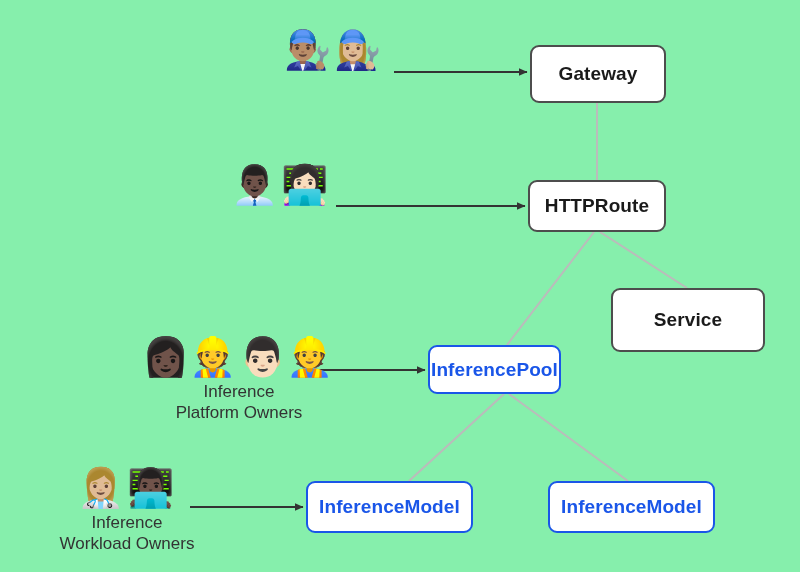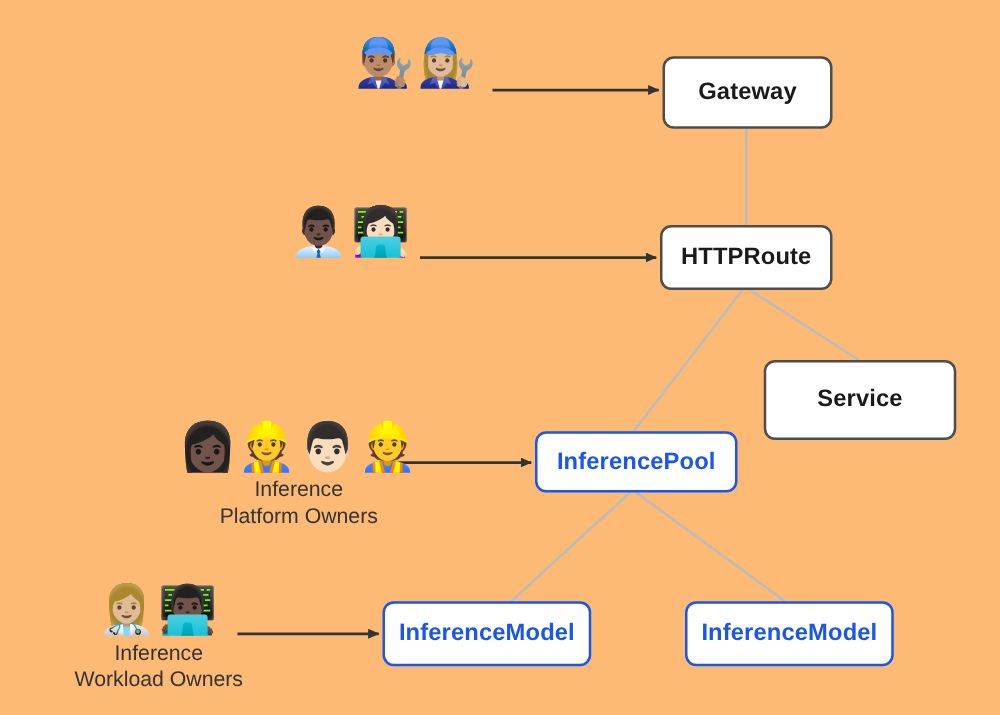--- a/index.html
+++ b/index.html
@@ -4,21 +4,21 @@
 <style>
   html, body {
     margin: 0;
     padding: 0;
     background: #ffffff;
   }
   #canvas {
     position: relative;
     width: 800px;
     height: 572px;
-    background: #fdba74;
+    background: #86efac;
     font-family: "Liberation Sans", "DejaVu Sans", sans-serif;
     overflow: hidden;
   }
   #edges {
     position: absolute;
     left: 0;
     top: 0;
     width: 800px;
     height: 572px;
     pointer-events: none;
@@ -96,21 +96,21 @@
   <div id="nodes-layer">
       <div class="node plain" style="left: 530px; top: 45px; width: 136px; height: 58px;">
         <span>Gateway</span>
       </div>
       <div class="node plain" style="left: 528px; top: 180px; width: 138px; height: 52px;">
         <span>HTTPRoute</span>
       </div>
       <div class="node plain" style="left: 611px; top: 288px; width: 154px; height: 64px;">
         <span>Service</span>
       </div>
-      <div class="node accent" style="left: 428px; top: 345px; width: 162px; height: 49px;">
+      <div class="node accent" style="left: 428px; top: 345px; width: 133px; height: 49px;">
         <span>InferencePool</span>
       </div>
       <div class="node accent" style="left: 306px; top: 481px; width: 167px; height: 52px;">
         <span>InferenceModel</span>
       </div>
       <div class="node accent" style="left: 548px; top: 481px; width: 167px; height: 52px;">
         <span>InferenceModel</span>
       </div>
     </div>
   <div id="actors-layer">

